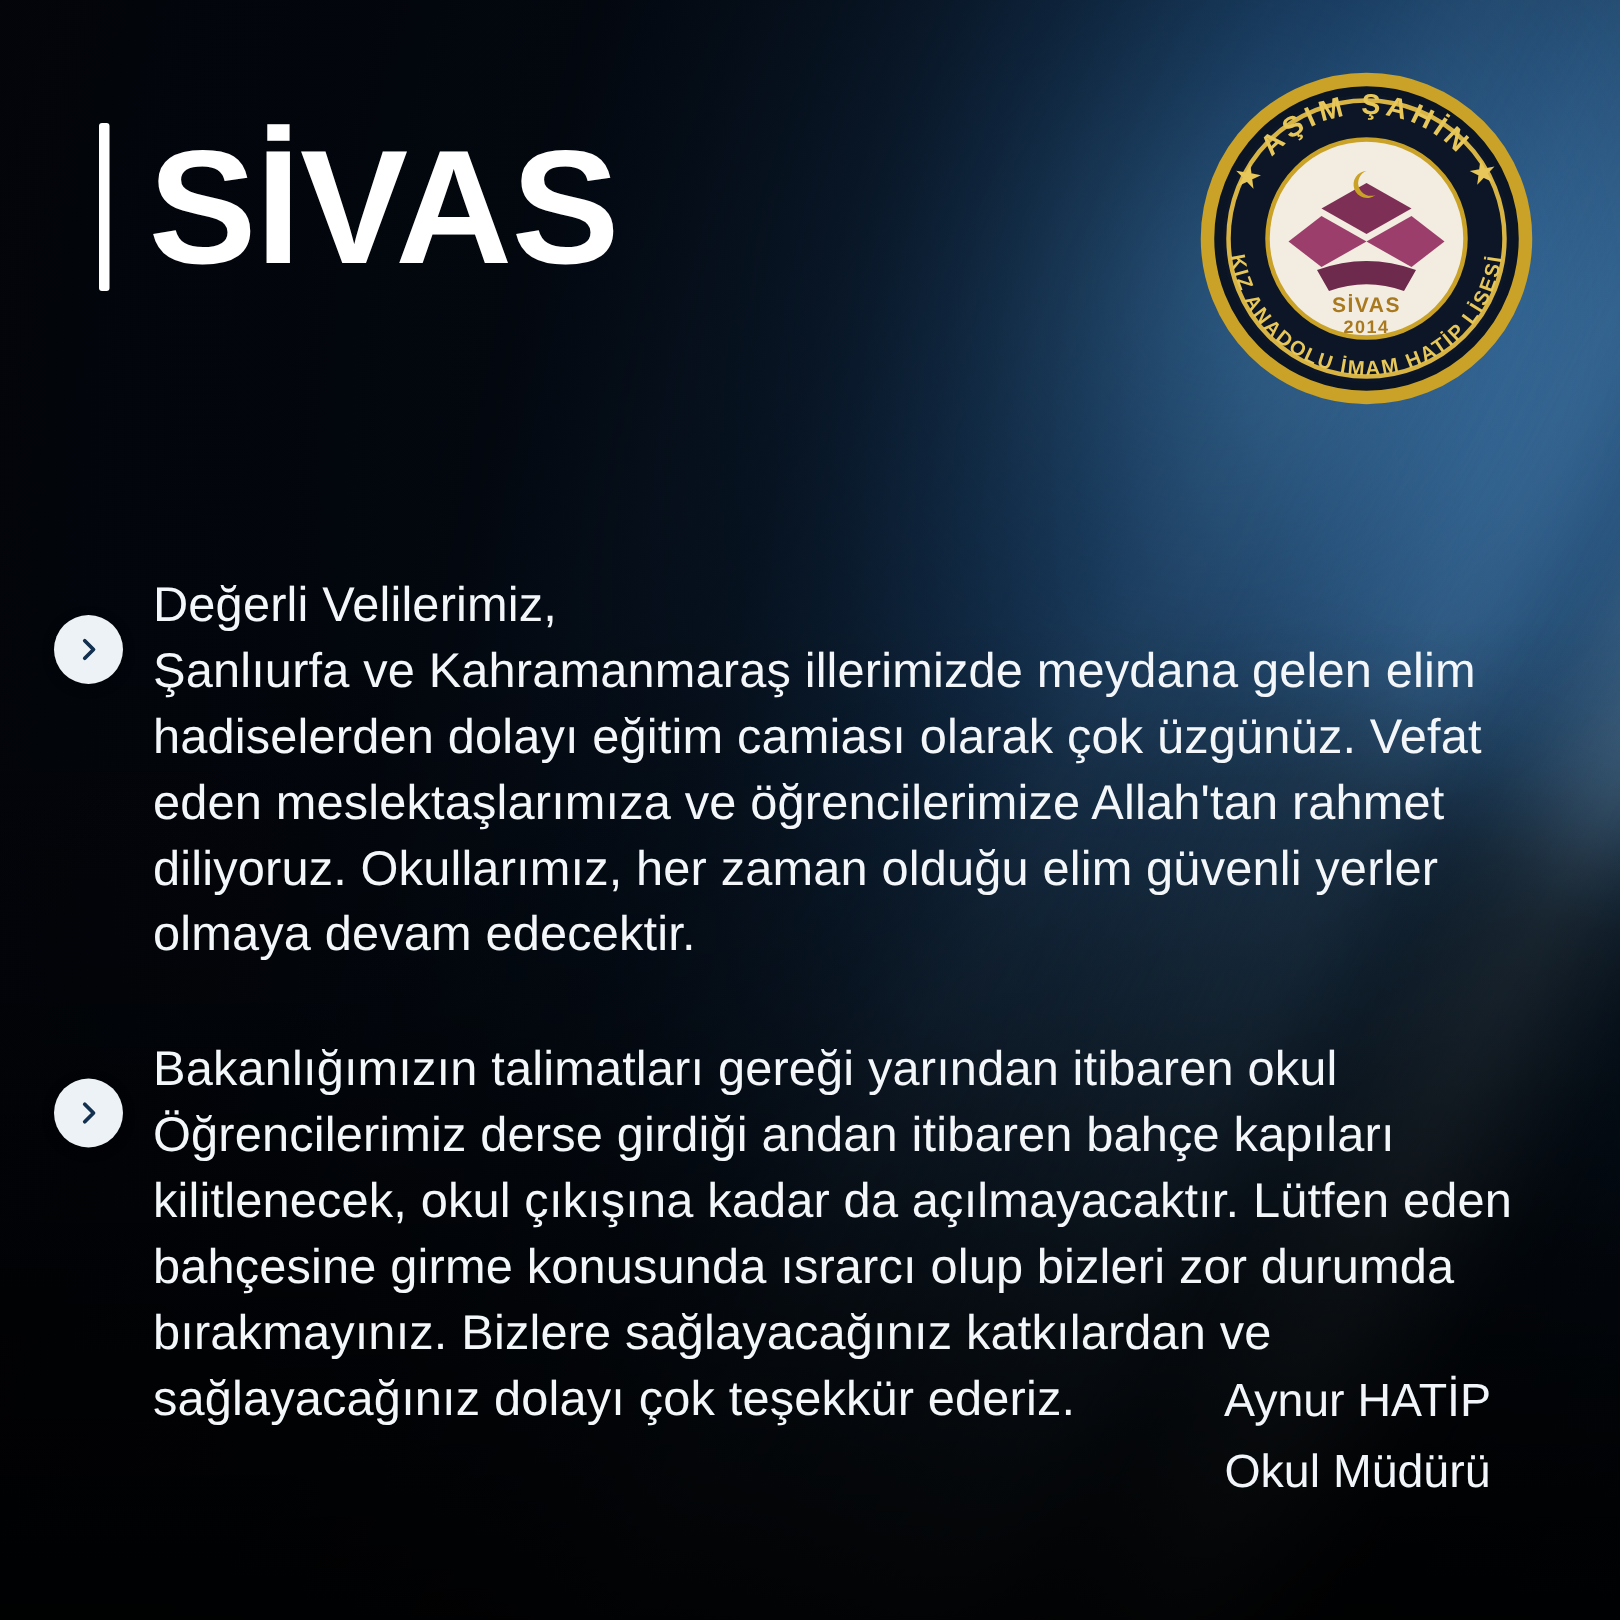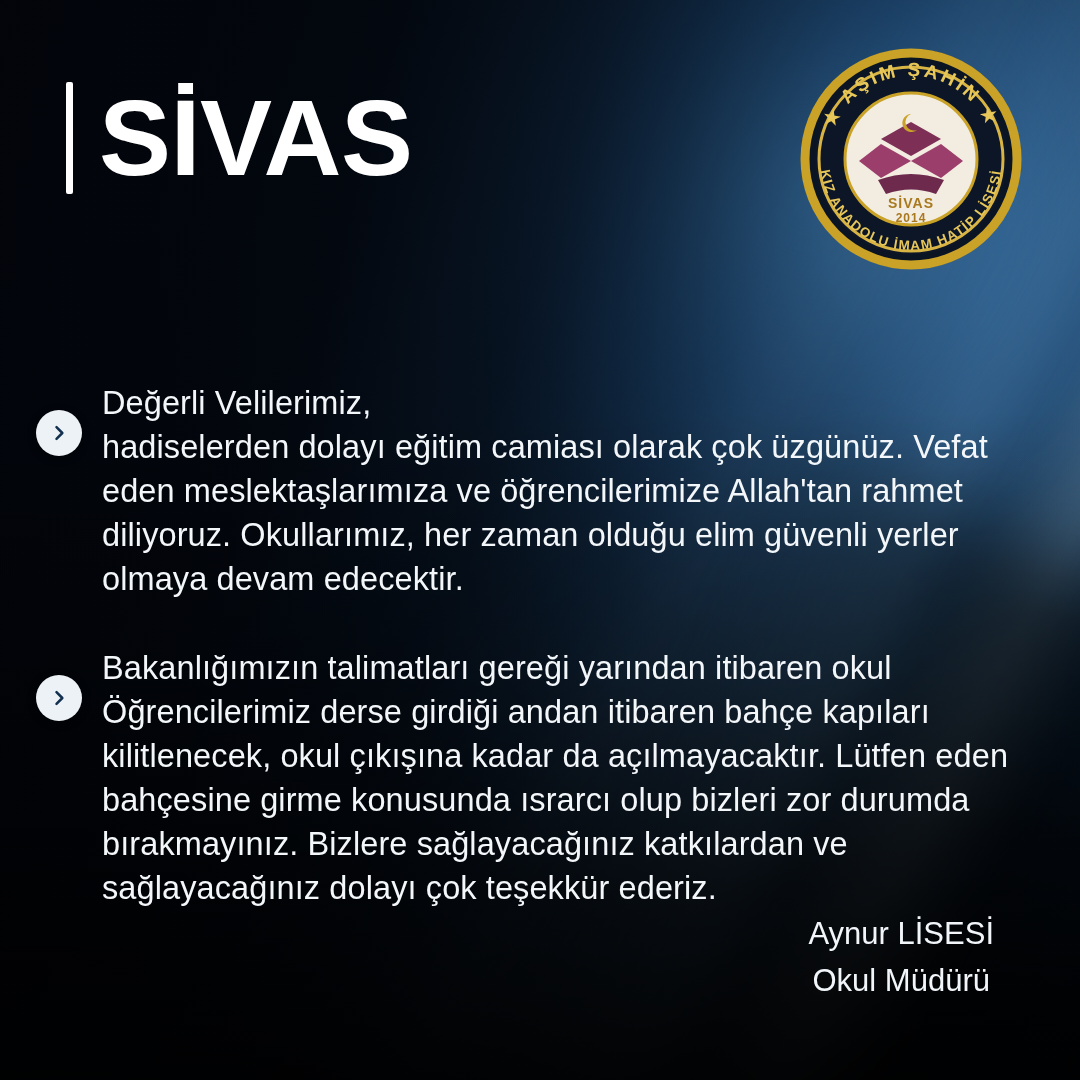--- a/index.html
+++ b/index.html
@@ -226,20 +226,21 @@
   <div class="body-area">
 
     <div class="para-row">
       <div class="bullet">
         <svg viewBox="0 0 24 24" fill="none" stroke="#12304f" stroke-width="3" stroke-linecap="round" stroke-linejoin="round">
           <polyline points="9,5 16,12 9,19"></polyline>
         </svg>
       </div>
       <div class="para-text">
         <div>Değerli  Velilerimiz,</div>
+        <div>Şanlıurfa ve Kahramanmaraş illerimizde meydana gelen elim</div>
         <div>hadiselerden dolayı eğitim camiası olarak çok üzgünüz. Vefat</div>
         <div>eden meslektaşlarımıza ve öğrencilerimize Allah'tan rahmet</div>
         <div>diliyoruz.  Okullarımız, her zaman olduğu elim güvenli yerler</div>
         <div>olmaya devam edecektir.</div>
       </div>
     </div>
 
     <div class="para-row">
       <div class="bullet">
         <svg viewBox="0 0 24 24" fill="none" stroke="#12304f" stroke-width="3" stroke-linecap="round" stroke-linejoin="round">
@@ -252,17 +253,17 @@
         <div>kilitlenecek,  okul çıkışına kadar da açılmayacaktır.  Lütfen eden</div>
         <div>bahçesine girme konusunda ısrarcı olup bizleri zor durumda</div>
         <div>bırakmayınız. Bizlere sağlayacağınız katkılardan ve</div>
         <div>sağlayacağınız dolayı çok teşekkür ederiz.</div>
       </div>
     </div>
 
   </div>
 
   <div class="signature">
-    <div>Aynur LİSESİ</div>
+    <div>Aynur HATİP</div>
     <div>Okul Müdürü</div>
   </div>
 
 </div>
 
 </body></html>

